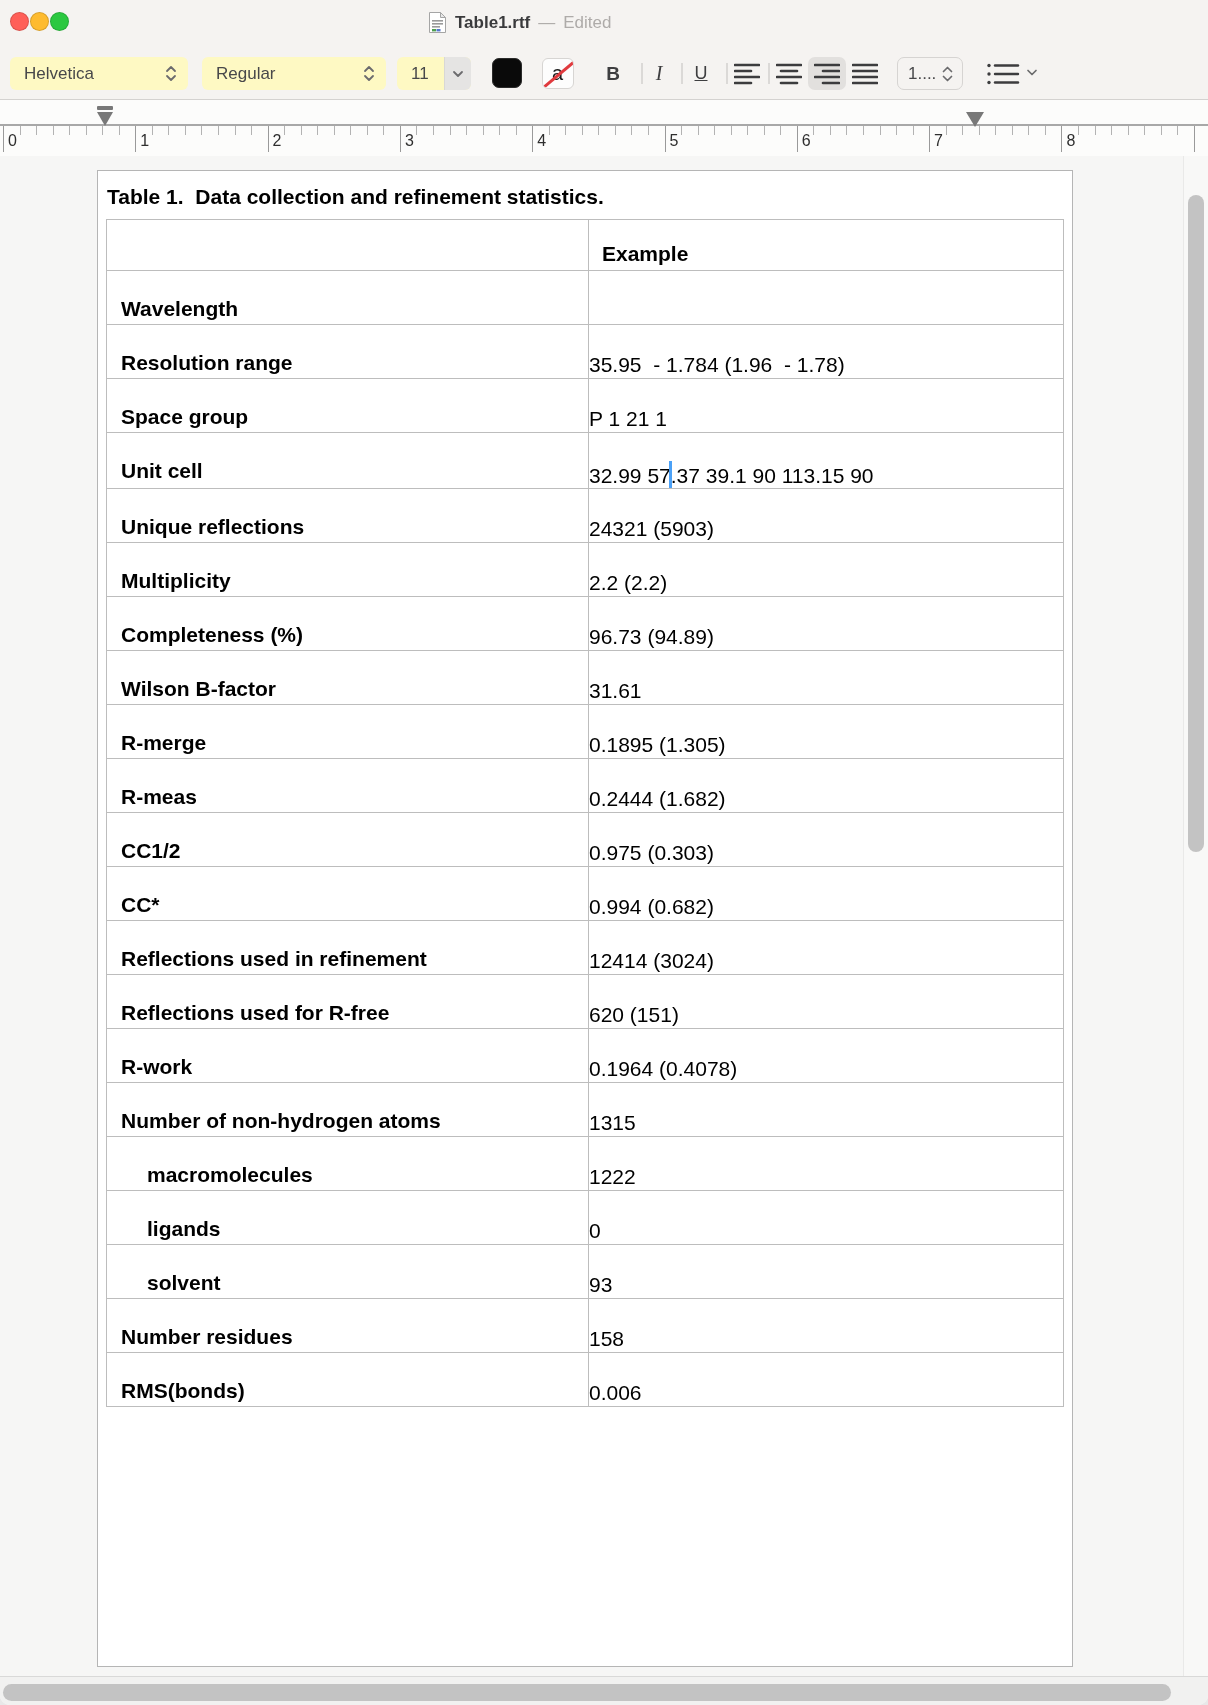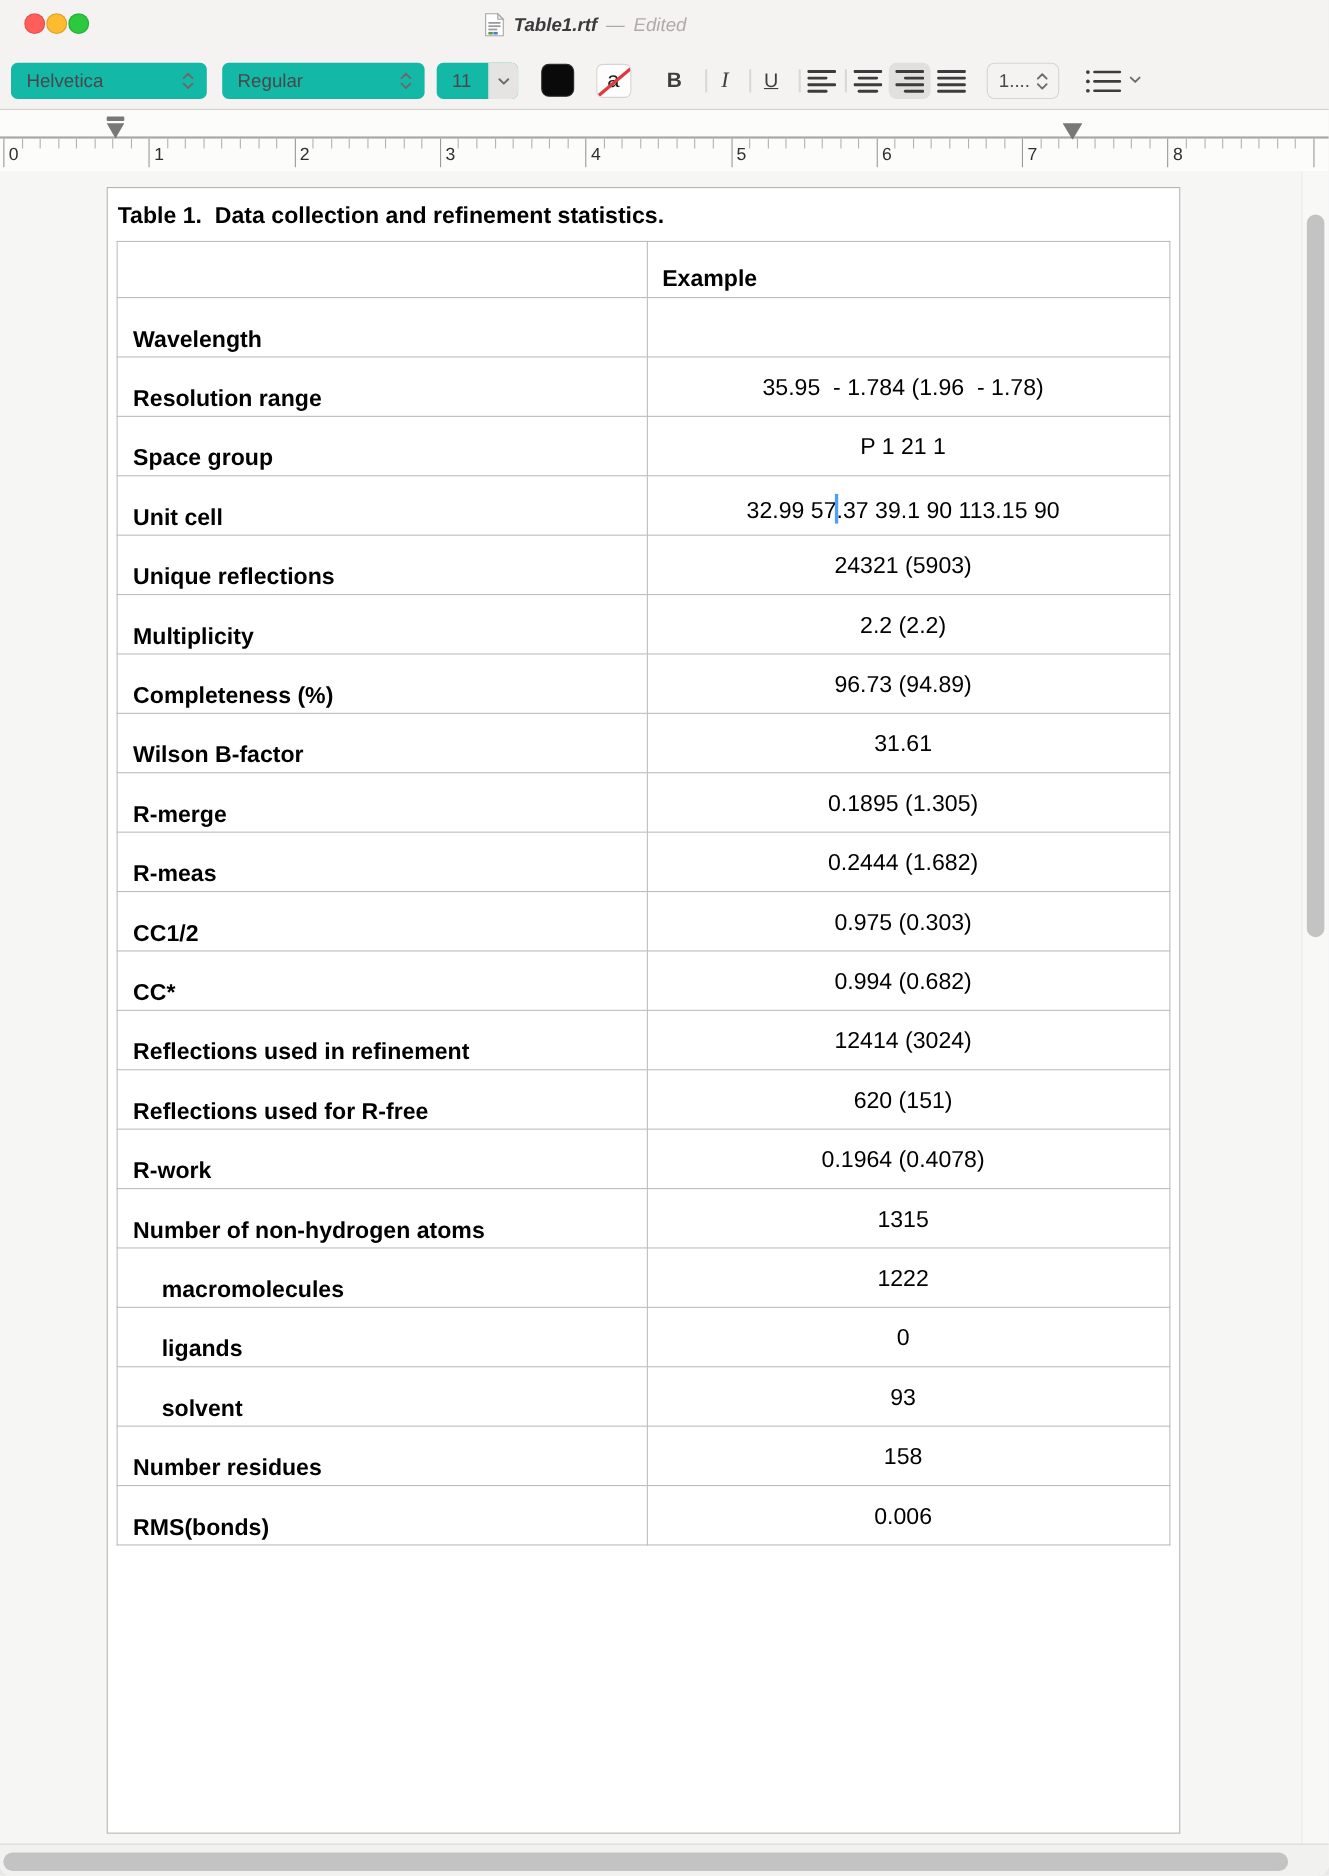--- a/index.html
+++ b/index.html
@@ -1,32 +1,32 @@
 <!DOCTYPE html>
 <html><head>
 <meta charset="utf-8">
 <style>
   * { margin:0; padding:0; box-sizing:border-box; }
   html,body { width:1208px; height:1705px; background:#e8e8e8; font-family:"Liberation Sans","DejaVu Sans",sans-serif; }
   .window { position:absolute; left:0; top:0; width:1208px; height:1705px; background:#f5f3f1; overflow:hidden; border-radius:0 0 10px 10px; }
 
   
-  .titlebar { position:absolute; left:12px; top:0; width:1113px; height:45px; background:#f5f3f1;font-style:italic; }
+  .titlebar { position:absolute; left:0; top:0; width:1113px; height:45px; background:#f5f3f1; }
   .light { position:absolute; top:12px; width:19px; height:19px; border-radius:50%; border:0.5px solid rgba(0,0,0,.15); }
   .light.red { left:10px; background:#ff5f58; }
   .light.yellow { left:30px; background:#febb2f; }
   .light.green { left:50px; background:#2bc840; }
   .title-group { position:absolute; left:428px; top:0; height:45px; display:flex; align-items:center; gap:8px; }
   .title-file { font-size:17px; font-weight:700; color:#3a3a3c; }
   .title-dash { font-size:17px; color:#aeaba9; }
   .title-status { font-size:17px; color:#aeaba9; }
 
   
   .toolbar { position:absolute; left:0; top:45px; width:1208px; height:55px; background:#f5f3f1; border-bottom:1px solid #d4d2d0; }
-  .select { position:absolute; top:12px; height:33px; background:#14b8a6; border-radius:6px; display:flex; align-items:center; justify-content:space-between; padding:0 10px 0 14px; color:#48484a; font-size:17px; }
+  .select { position:absolute; top:12px; height:33px; background:#fef9c3; border-radius:6px; display:flex; align-items:center; justify-content:space-between; padding:0 10px 0 14px; color:#48484a; font-size:17px; }
   .sel-font { left:10px; width:178px; }
   .sel-style { left:202px; width:184px; }
   .sel-size { left:397px; width:74px; padding:0; overflow:hidden;align-items:center; }
   .sel-size .size-val { flex:1; padding-left:14px; }
   .sel-size .size-chev { width:27px; height:33px; background:#e5e4e3; border-left:1px solid #d9d8d6; display:flex; align-items:center; justify-content:center; }
   .swatch-black { position:absolute; left:492px; top:13px; width:30px; height:30px; background:#0a0a0a; border:1px solid #2b2b2b; border-radius:7px; }
   .btn-nocolor { position:absolute; left:542px; top:13px; width:32px; height:31px; background:#fdfdfd; border:1px solid #d7d5d3; border-radius:6px; overflow:hidden; }
   .btn-nocolor .a-glyph { position:absolute; left:9px; top:3px; font-size:20px; color:#1c1c1c; }
   .btn-nocolor .slash { position:absolute; left:-4px; top:14px; width:40px; height:3px; background:#e03a3e; transform:rotate(-40deg); }
   .tool-text { position:absolute; top:12px; height:33px; display:flex; align-items:center; justify-content:center; color:#3e3e40; }
@@ -53,21 +53,21 @@
   .marker-right { position:absolute; left:966px; top:12px; width:0; height:0; border-left:9px solid transparent; border-right:9px solid transparent; border-top:15px solid #787878; }
 
   
   .content { position:absolute; left:0; top:156px; width:1208px; height:1549px; background:#f6f6f5; }
   .page { position:absolute; left:97px; top:14px; width:976px; height:1497px; background:#ffffff; border:1px solid #b5b5b5; }
   .doc-title { position:absolute; left:9px; top:14px; font-size:21px; font-weight:700; color:#000; white-space:pre; }
   table.stats { position:absolute; left:8px; top:48px; width:957px; border-collapse:collapse; table-layout:fixed; }
   table.stats td { border:1px solid #bdbdbd; vertical-align:top; overflow:hidden; }
   td.c1 { width:482px; height:54px; padding:26px 0 0 14px; font-weight:700; font-size:21px; color:#000; }
   tr.indent td.c1 { padding-left:40px; }
-  td.c2 { width:475px; height:54px; padding:16px 10px 0 0; text-align:center; font-size:21px; color:#000; white-space:pre; }
+  td.c2 { width:475px; height:54px; padding:28px 10px 0 0; text-align:left; font-size:21px; color:#000; white-space:pre; }
   tr.hdr td.c1 { height:51px; }
   tr.hdr td.c2 { height:51px; padding:22px 0 0 13px; text-align:left; font-weight:700; }
   .caret { display:inline-block; width:3px; height:27px; background:#4ba1f7; vertical-align:-5px; margin:0 -1.5px; }
 
   
   .vscroll { position:absolute; right:0; top:0; width:25px; height:1520px; background:#f8f8f7; border-left:1px solid #e9e9e8; }
   .vthumb { position:absolute; left:4px; top:39px; width:16px; height:657px; background:#c3c3c3; border-radius:8px; }
   .hscroll { position:absolute; left:0; bottom:0; width:1208px; height:29px; background:#f1f1f0; border-top:1px solid #d9d9d8; }
   .hthumb { position:absolute; left:3px; top:7px; width:1168px; height:17px; background:#c3c3c3; border-radius:8.5px; }
 

